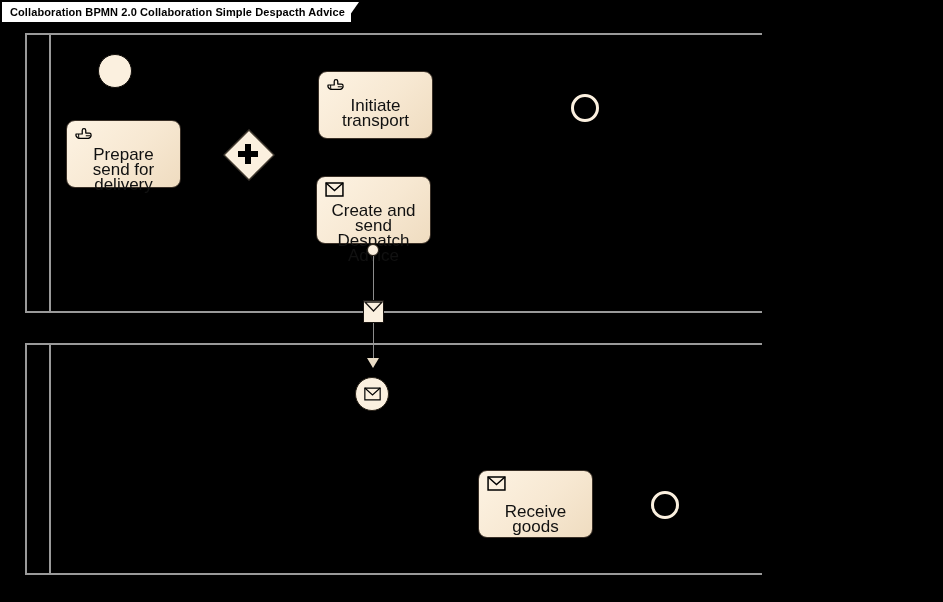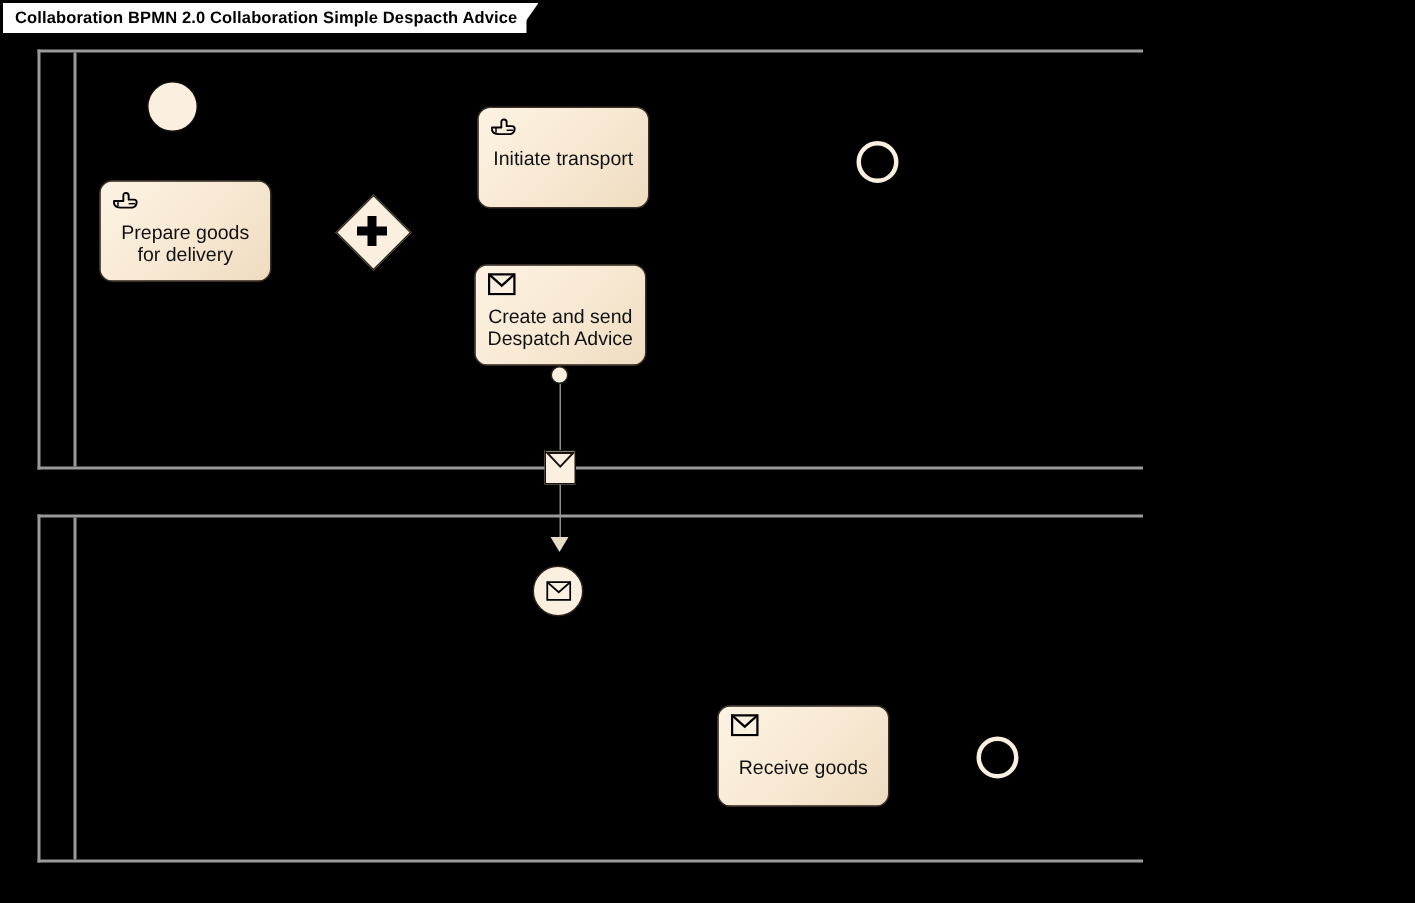--- a/index.html
+++ b/index.html
@@ -67,21 +67,21 @@
     background: linear-gradient(135deg, #fdf3e3 0%, #f7e8d2 55%, #efdcc0 100%);
     border: 1px solid #3a3027;
     border-radius: 9px;
     box-shadow: 3px 3px 2px rgba(0,0,0,0.55);
   }
   .task-label {
     position: absolute;
     left: 6px;
     right: 6px;
     text-align: center;
-    font-size: 13px;
+    font-size: 17px;
     color: #111111;
     line-height: 15px;
   }
   .task-icon {
     position: absolute;
     left: 7px;
     top: 5px;
     width: 18px;
     height: 15px;
   }
@@ -180,21 +180,21 @@
   <div class="event start" style="left:98px; top:54px; width:34px; height:34px;"></div>
 
   <div class="task" style="left:66px; top:120px; width:115px; height:68px;">
     <div class="task-icon">
       <svg viewBox="0 0 22 18" width="20" height="16">
         <path d="M2 9 L9 9 L9 5 Q9 3 11 3 Q13 3 13 5 L13 8 L17 8 Q19 8 19 10 Q19 13 16 14 L7 14 Q3 14 2 11 Z" fill="#fbf0df" stroke="#000" stroke-width="1.4" stroke-linejoin="round"></path>
         <path d="M5 9 L5 13" stroke="#000" stroke-width="1.1"></path>
         <path d="M13 11 L18 11" stroke="#000" stroke-width="1.1"></path>
       </svg>
     </div>
-    <div class="task-label" style="top:26px;">Prepare goods for delivery</div>
+    <div class="task-label" style="top:26px;">Prepare send for delivery</div>
   </div>
 
   <div class="gateway" style="left:231px; top:137px; width:34px; height:34px;"></div>
   <div class="gateway-plus" style="left:234px; top:140px; width:28px; height:28px;"></div>
 
   <div class="task" style="left:318px; top:71px; width:115px; height:68px;">
     <div class="task-icon">
       <svg viewBox="0 0 22 18" width="20" height="16">
         <path d="M2 9 L9 9 L9 5 Q9 3 11 3 Q13 3 13 5 L13 8 L17 8 Q19 8 19 10 Q19 13 16 14 L7 14 Q3 14 2 11 Z" fill="#fbf0df" stroke="#000" stroke-width="1.4" stroke-linejoin="round"></path>
         <path d="M5 9 L5 13" stroke="#000" stroke-width="1.1"></path>

